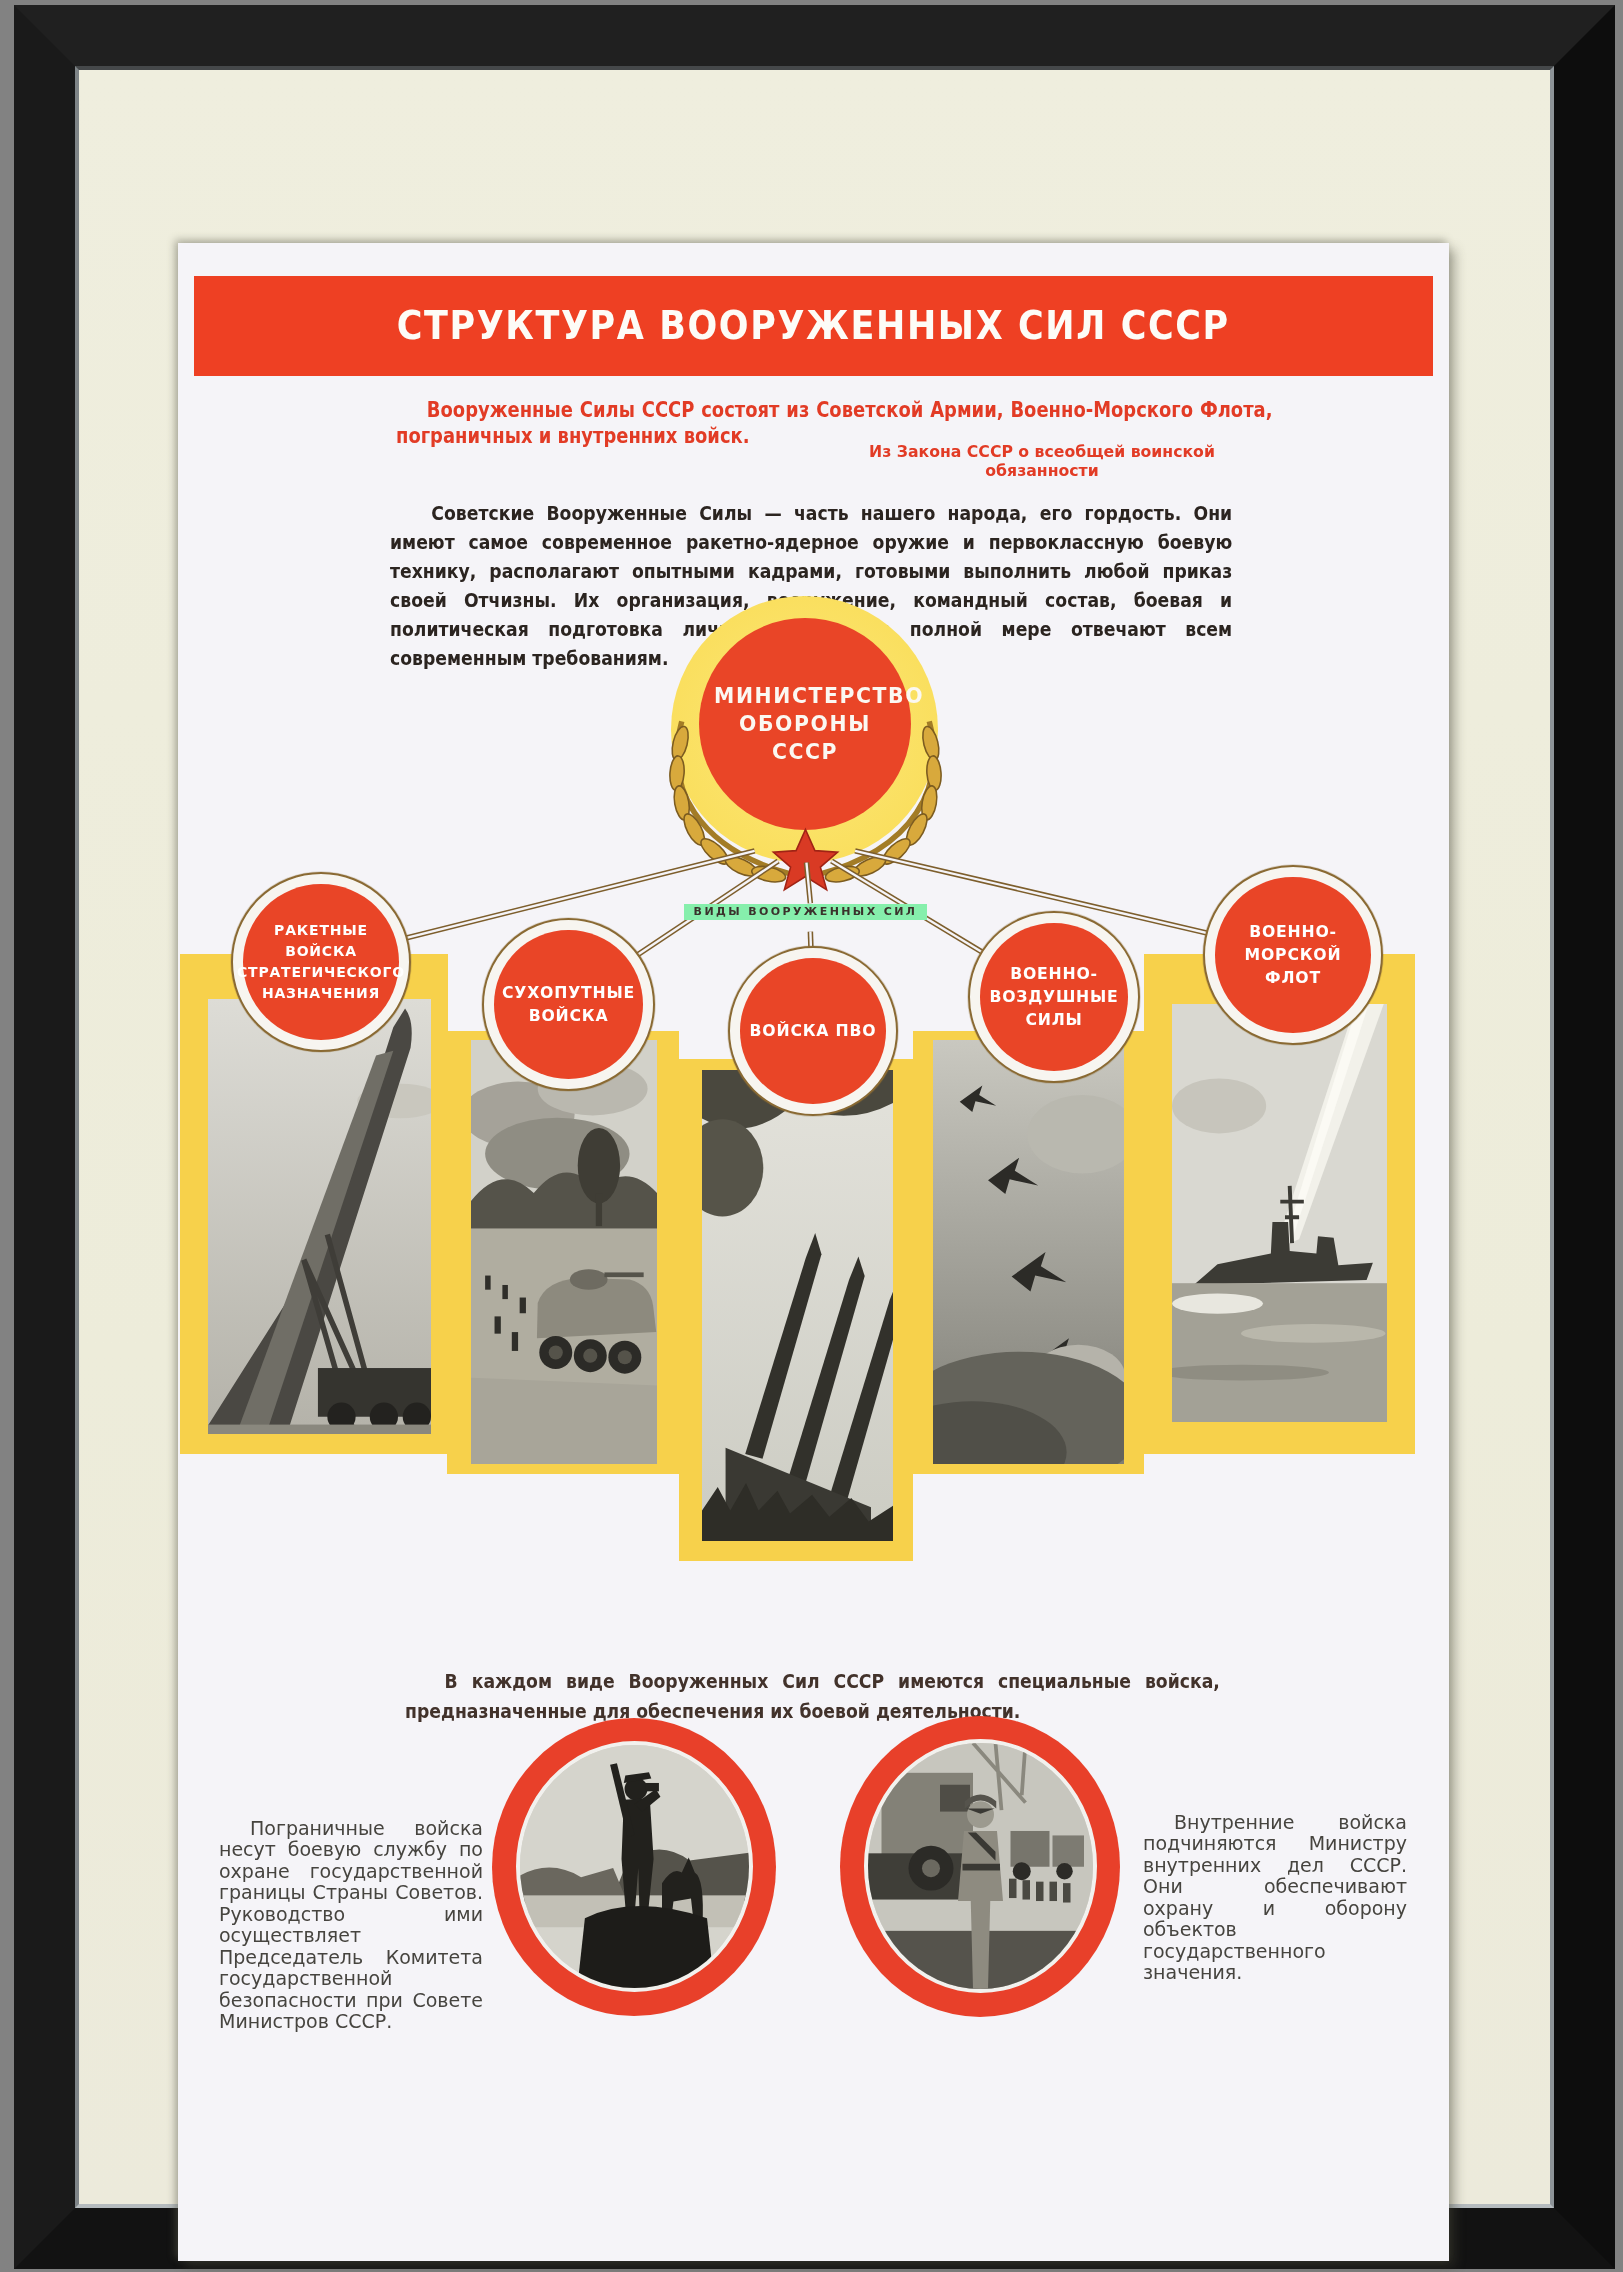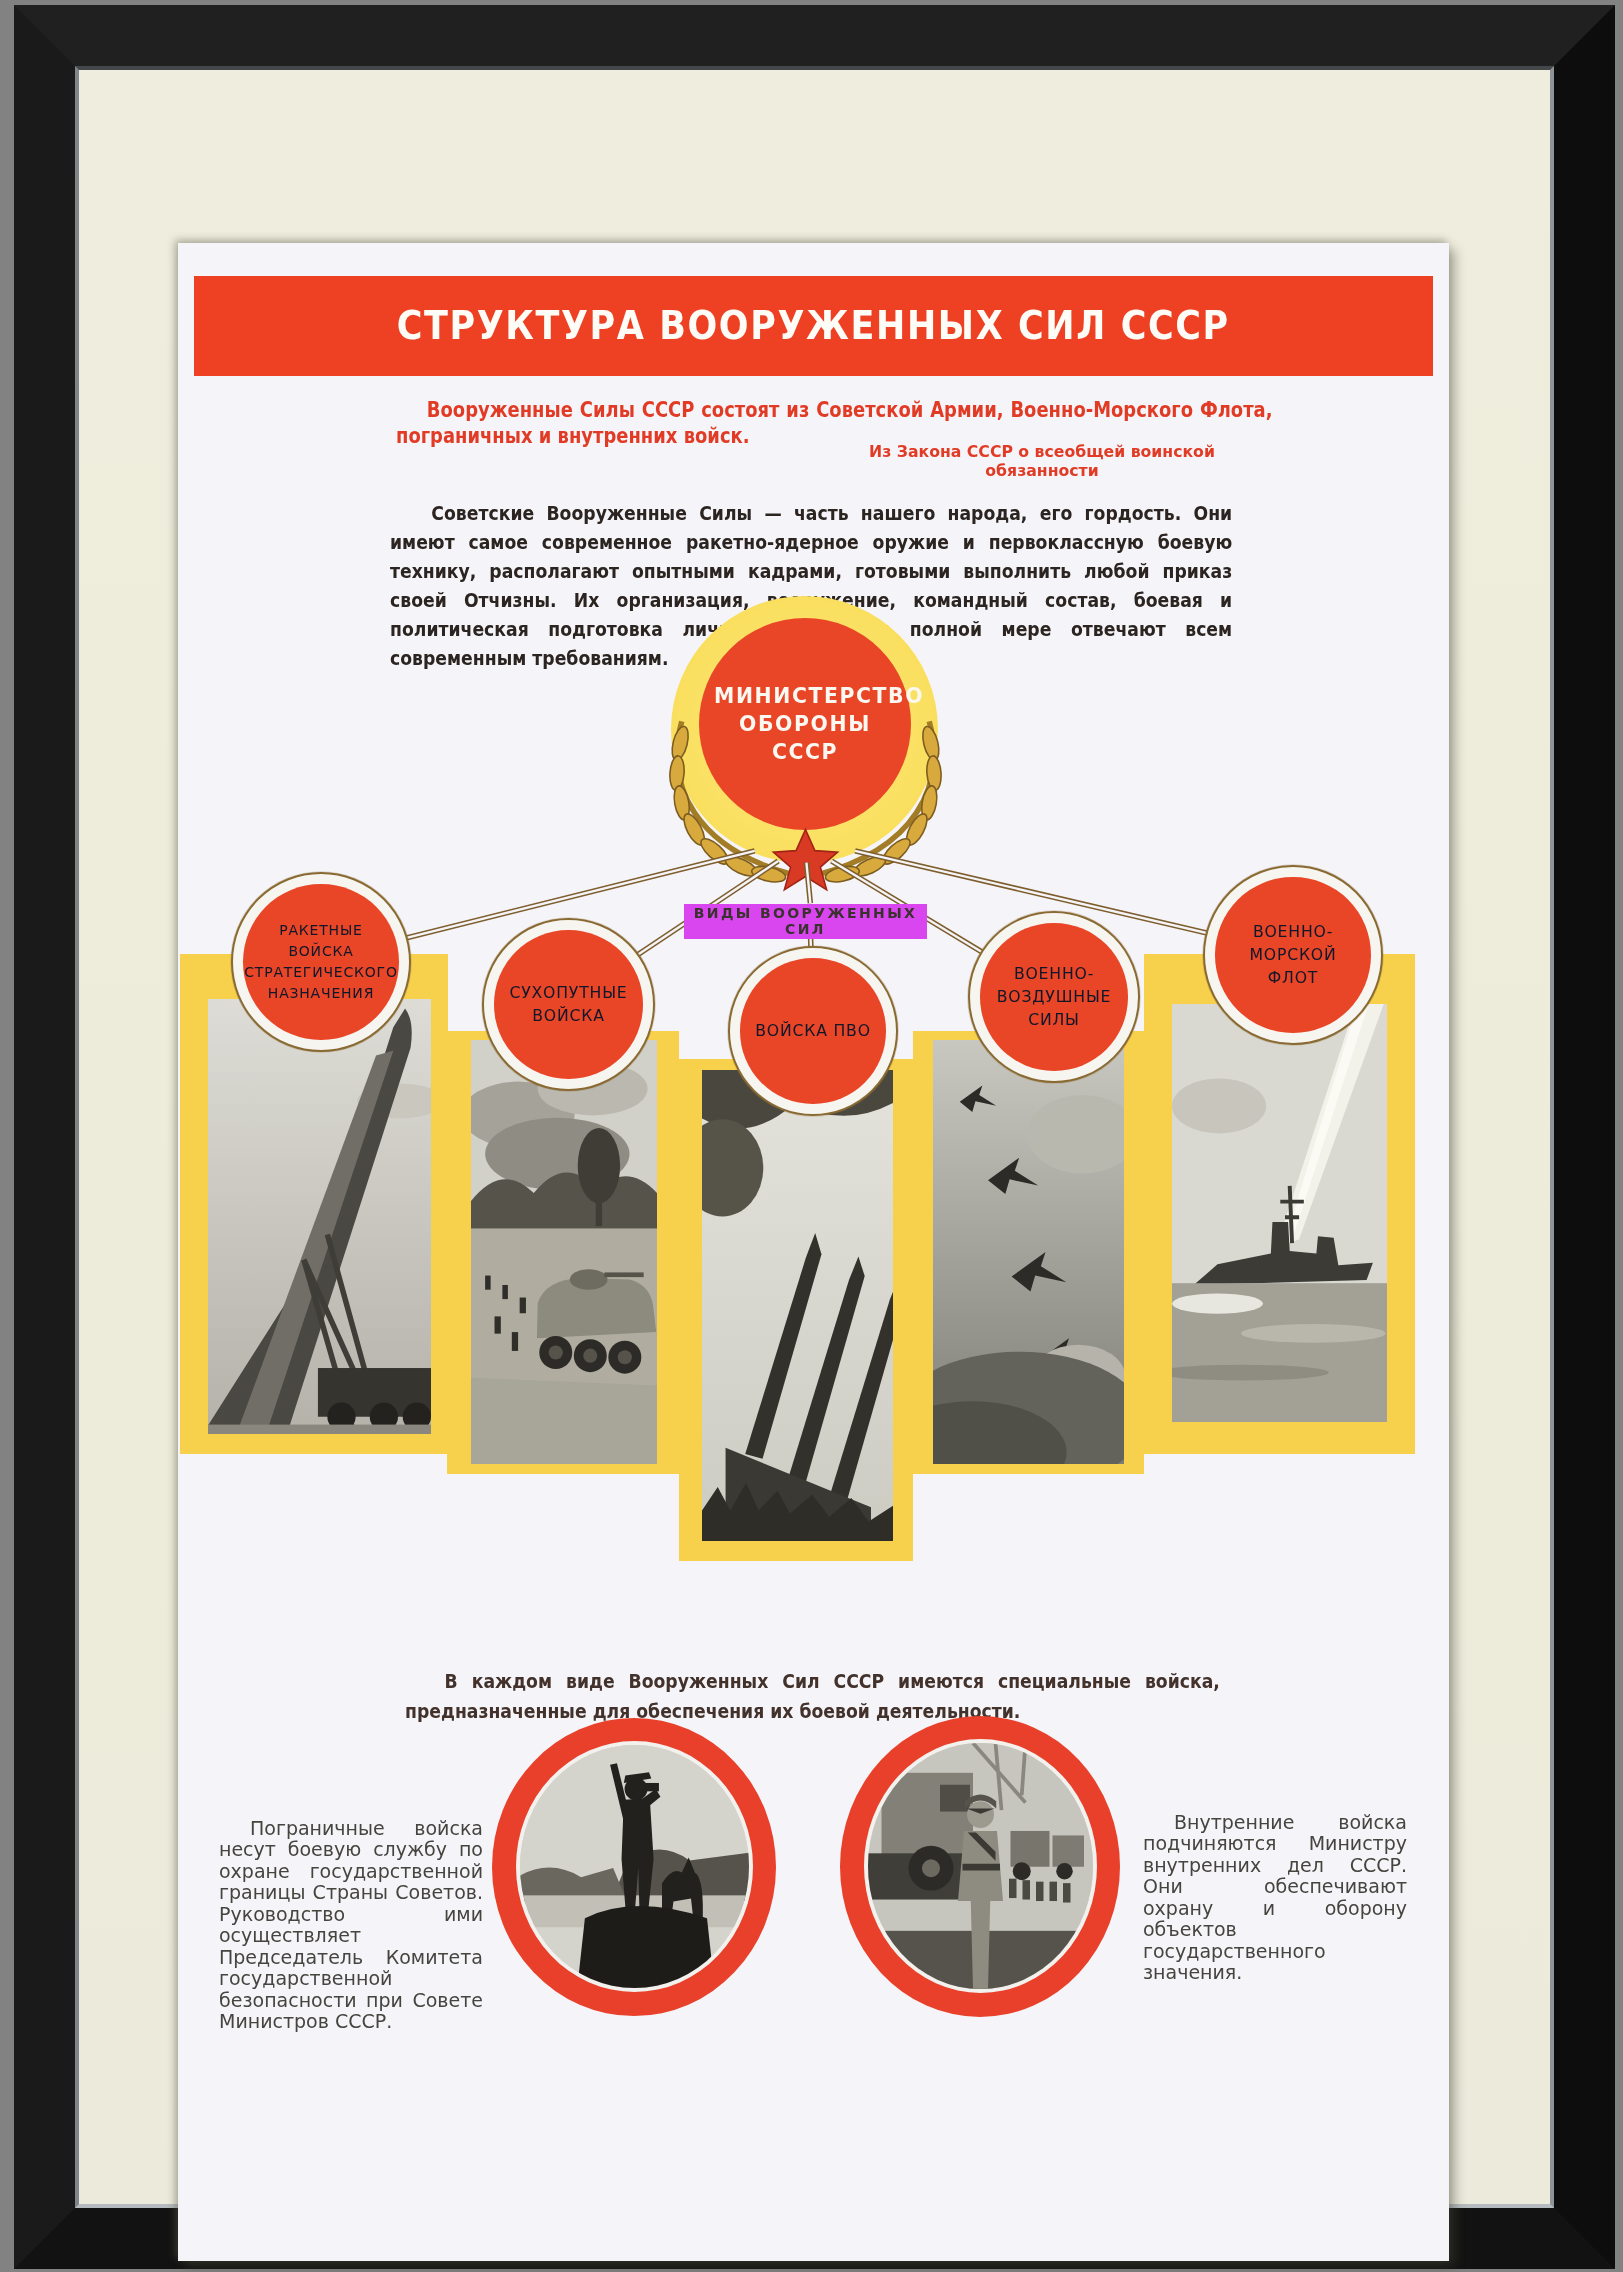--- a/index.html
+++ b/index.html
@@ -17,27 +17,27 @@
   .redintro{position:absolute;left:218px;top:154px;width:996px;transform:scaleX(.88);transform-origin:0 0;
     color:#e23b25;font-weight:bold;font-size:20.4px;line-height:26px;text-align:justify;text-indent:35px;}
   .law{position:absolute;left:668px;top:199px;width:392px;text-align:center;color:#e23b25;font-weight:bold;font-size:15.7px;}
   .blackp{position:absolute;left:212px;top:256px;width:957px;transform:scaleX(.88);transform-origin:0 0;
     color:#2b2420;font-weight:bold;font-size:19.6px;line-height:29px;text-align:justify;text-indent:47px;}
   .halo{position:absolute;left:493px;top:353px;width:267px;height:267px;border-radius:50%;
     background:radial-gradient(circle,#fce878 0%,#fadf5f 70%,#f8d74f 100%);}
   .mincircle{position:absolute;left:521px;top:375px;width:212px;height:212px;border-radius:50%;background:#e94527;
     display:flex;align-items:center;justify-content:center;}
   .mincircle .t{width:182px;text-align:center;color:#fbf8f2;font-weight:bold;font-size:20.4px;line-height:28px;letter-spacing:1.6px;}
-  .kindslabel{position:absolute;left:506px;top:661px;width:243px;text-align:center;background:#d946ef;
-    color:#3a322c;font-weight:bold;font-size:14px;letter-spacing:2.4px;z-index:6;padding:1.6px 0;}
+  .kindslabel{position:absolute;left:506px;top:661px;width:243px;text-align:center;background:#86efac;
+    color:#3a322c;font-weight:bold;font-size:11px;letter-spacing:2.4px;z-index:6;padding:1.6px 0;}
   .branch{position:absolute;border-radius:50%;background:#f7f5f0;border:2.4px solid #8a6a33;z-index:7;
     box-shadow:0 0 0 0.8px rgba(138,106,51,.25);}
   .branch .red{position:absolute;inset:10.2px;border-radius:50%;background:#e94527;
     display:flex;align-items:center;justify-content:center;text-align:center;}
-  .branch .red .t{color:#0f172a;font-weight:normal;font-size:15.7px;line-height:23px;letter-spacing:0.8px;padding:0 7.8px;}
+  .branch .red .t{color:#ffffff;font-weight:bold;font-size:15.7px;line-height:23px;letter-spacing:0.8px;padding:0 7.8px;}
   .yb{position:absolute;background:#f7d14b;}
   .ph{position:absolute;overflow:hidden;}
   .ph svg{display:block;width:100%;height:100%;}
   .listblk{position:absolute;left:249px;top:1251px;width:345px;color:#35332f;font-size:18px;line-height:21px;
     letter-spacing:0.4px;white-space:pre-line;}
   .note{position:absolute;left:227px;top:1424px;width:926px;transform:scaleX(.88);transform-origin:0 0;
     color:#42322b;font-weight:bold;font-size:19.6px;line-height:30px;text-align:justify;text-indent:45px;}
   .oval{position:absolute;background:#e8402a;border-radius:50%;z-index:3;}
   .oval .inner{position:absolute;inset:23.5px;border-radius:50%;border:4.7px solid #f2f1ee;overflow:hidden;background:#d5d4cc;}
   .oval .inner svg{display:block;width:100%;height:100%;}

